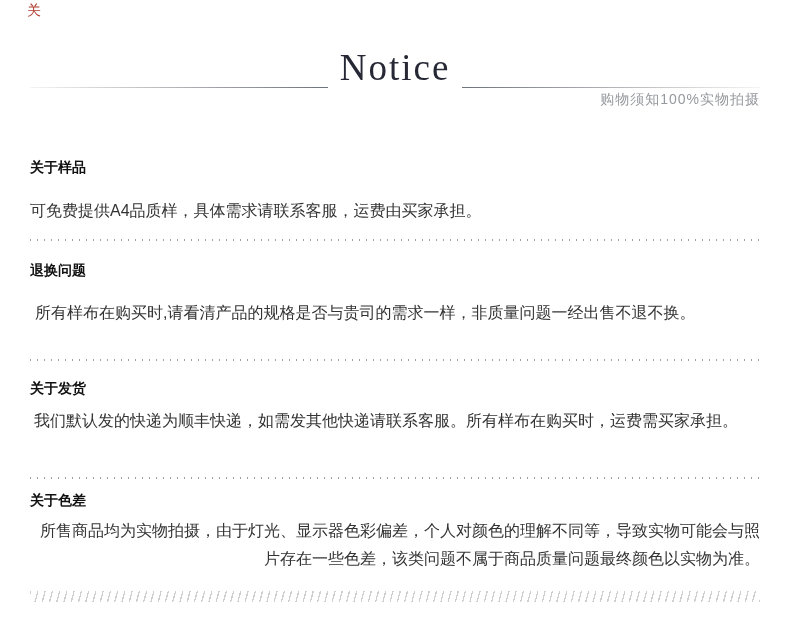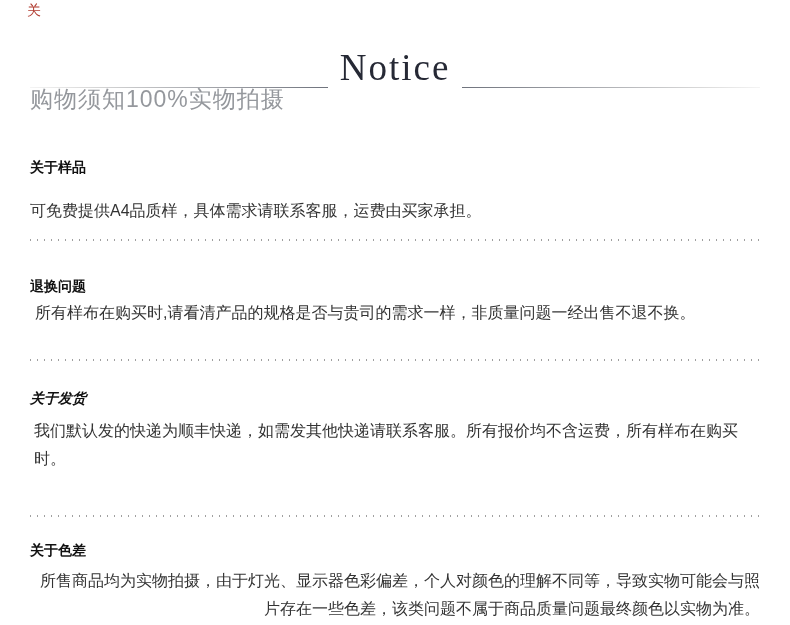--- a/index.html
+++ b/index.html
@@ -28,41 +28,41 @@
   .tline-right { background:linear-gradient(to right, #6f737d, #d9d9d9 80%, #f4f4f4); margin-left:12px; }
   .notice-title {
     font-family:"Liberation Serif","DejaVu Serif",serif;
     font-size:37px; line-height:40px;
     color:#262935;
     letter-spacing:2px;
     font-weight:400;
     white-space:nowrap;
   }
   .subtitle {
-    text-align:left;
-    font-size:23px; line-height:22px;
+    text-align:right;
+    font-size:14px; line-height:22px;
     color:#95989d;
     letter-spacing:1px;
   }
   .section-heading {
     font-size:14px; line-height:18px;
     font-weight:bold;
     color:#111111;
   }
   .section-body {
     font-size:16px; line-height:28px;
     color:#333333;
     max-width:735px;
   }
   .mt-h1 { margin-top:48px; }
-  .mt-h2 { margin-top:36px; }
-  .mt-h3 { margin-top:28px;font-style:italic; }
-  .mt-h4 { margin-top:24px; }
+  .mt-h2 { margin-top:20px; }
+  .mt-h3 { margin-top:18px; }
+  .mt-h4 { margin-top:12px; }
   .mt-b1 { margin-top:21px; }
-  .mt-b2 { margin-top:4px;  padding-left:5px; }
+  .mt-b2 { margin-top:20px;  padding-left:5px; }
   .mt-b3 { margin-top:10px; padding-left:4px; }
   .mt-b4 { margin-top:8px;text-align:right;  }
   .dotted-sep {
     height:2px;
     background-image:repeating-linear-gradient(to right, #a0a0a0 0 1.4px, transparent 1.4px 7px);
   }
   .mt-s1 { margin-top:14px; }
   .mt-s2 { margin-top:32px; }
   .mt-s3 { margin-top:42px; }
   .slash-sep {
@@ -94,21 +94,21 @@
   <div class="dotted-sep mt-s1"></div>
 
   <div>
     <div class="section-heading mt-h2">退换问题</div>
     <div class="section-body mt-b2">所有样布在购买时,请看清产品的规格是否与贵司的需求一样，非质量问题一经出售不退不换。</div>
   </div>
   <div class="dotted-sep mt-s2"></div>
 
   <div>
     <div class="section-heading mt-h3">关于发货</div>
-    <div class="section-body mt-b3">我们默认发的快递为顺丰快递，如需发其他快递请联系客服。所有报价均不含运费，所有样布在购买时。</div>
+    <div class="section-body mt-b3">我们默认发的快递为顺丰快递，如需发其他快递请联系客服。所有样布在购买时，运费需买家承担。</div>
   </div>
   <div class="dotted-sep mt-s3"></div>
 
   <div>
     <div class="section-heading mt-h4">关于色差</div>
     <div class="section-body mt-b4">所售商品均为实物拍摄，由于灯光、显示器色彩偏差，个人对颜色的理解不同等，导致实物可能会与照片存在一些色差，该类问题不属于商品质量问题最终颜色以实物为准。</div>
   </div>
 
   <div class="slash-sep"></div>
 

